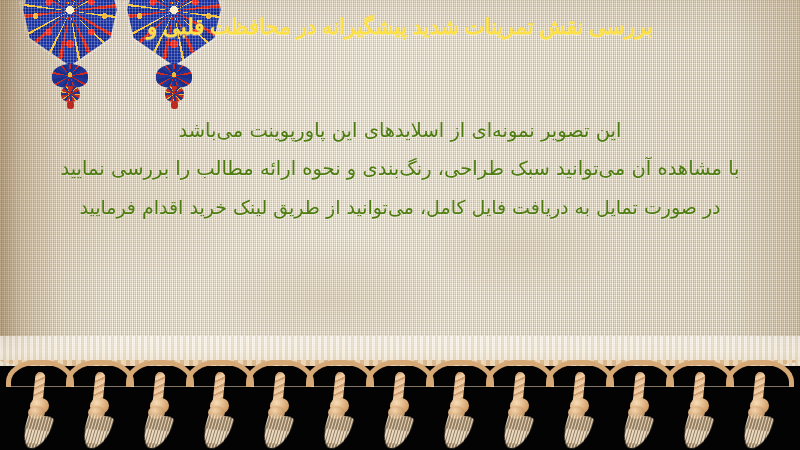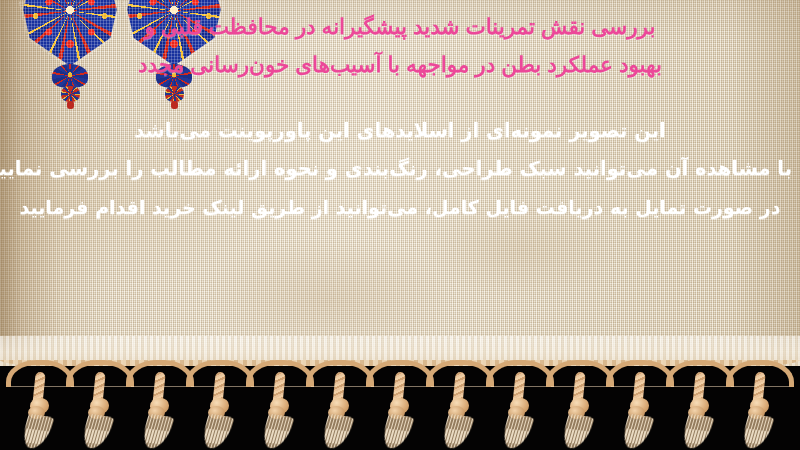--- a/index.html
+++ b/index.html
@@ -209,41 +209,41 @@
     direction: rtl;
   }
   .title-block {
     position: absolute;
     right: 10px;
     top: 8px;
     width: 780px;
     text-align: center;
   }
   .title-line {
-    font-family: Liberation Sans, sans-serif;
+    font-family: Liberation Serif, serif;
     font-size: 21.5px;
     font-weight: 700;
-    color: #ec4899;
+    color: #fde047;
     line-height: 38px;
     white-space: nowrap;
     letter-spacing: 0px;
     text-shadow: 0 1px 0 rgba(255,255,255,.35);
   }
   .body-block {
     position: absolute;
     right: 8px;
     top: 112px;
     width: 784px;
     text-align: center;
   }
   .body-line {
     font-family: "DejaVu Sans", sans-serif;
     font-size: 20px;
-    font-weight: 700;
-    color: #ffffff;
+    font-weight: 400;
+    color: #4d7c0f;
     line-height: 38px;
     white-space: nowrap;
     text-shadow: 0 1px 0 rgba(255,255,255,.30);
   }
   .body-line.l1 { font-size: 19.5px; }
   .body-line.l2 { font-size: 19.5px; }
   .body-line.l3 { font-size: 19px; }
 </style>
 </head>
 <body>
@@ -364,21 +364,20 @@
       <div class="finial1"></div>
       <div class="finial2"></div>
       <div class="finial3"></div>
     </div>
   </div>
 
   <div class="textlayer">
 
     <div class="title-block">
       <div class="title-line">بررسی نقش تمرینات شدید پیشگیرانه در محافظت قلبی و</div>
-      <div class="title-line">بهبود عملکرد بطن در مواجهه با آسیب‌های خون‌رسانی مجدد</div>
     </div>
 
     <div class="body-block">
       <div class="body-line l1">این تصویر نمونه‌ای از اسلایدهای این پاورپوینت می‌باشد</div>
       <div class="body-line l2">با مشاهده آن می‌توانید سبک طراحی، رنگ‌بندی و نحوه ارائه مطالب را بررسی نمایید</div>
       <div class="body-line l3">در صورت تمایل به دریافت فایل کامل، می‌توانید از طریق لینک خرید اقدام فرمایید</div>
     </div>
 
   </div>
 

